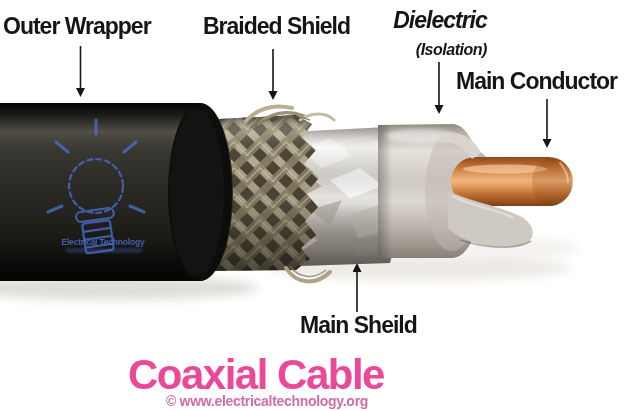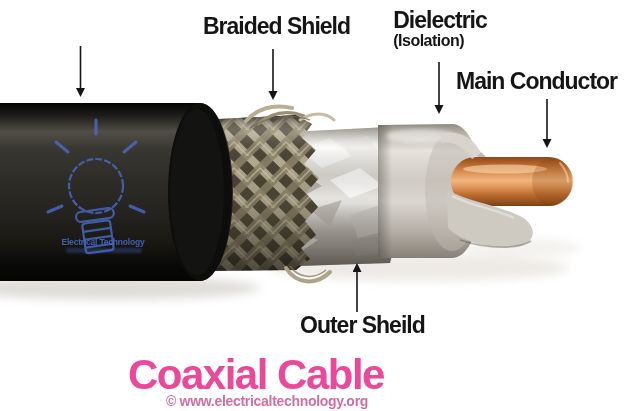--- a/index.html
+++ b/index.html
@@ -15,22 +15,22 @@
     font-family:"Liberation Sans",sans-serif;
     overflow:hidden;
   }
   .stage svg{position:absolute;left:0;top:0;}
   .lbl{
     position:absolute;
     font-weight:700;color:var(--ink);
     font-size:23px;letter-spacing:-1px;line-height:1.04;
     white-space:nowrap;
   }
-  .lbl-center{transform:translateX(-50%);text-align:left;}
-  .lbl-sub{font-size:16px;letter-spacing:-0.5px;font-weight:700;margin-top:0;}
+  .lbl-center{transform:translateX(-50%);text-align:right;font-style:italic;}
+  .lbl-sub{font-size:16px;letter-spacing:-0.5px;font-weight:700;margin-top:9px;}
   .l-ow{left:3px;top:15px;}
   .l-bs{left:203px;top:15px;}
   .l-di{left:440px;top:9px;}
   .l-mc{left:456px;top:70px;}
   .l-fs{left:300px;top:314px;}
   .title{
     position:absolute;left:128px;top:351px;
     font-weight:700;color:#ec4899;
     font-size:42px;letter-spacing:-1.5px;white-space:nowrap;
   }
@@ -220,29 +220,30 @@
 
     <g stroke="var(--ink)" stroke-width="1.6">
       <line x1="80.5" y1="46" x2="80.5" y2="89" marker-end="url(#ah)"></line>
       <line x1="273" y1="49" x2="273" y2="92" marker-end="url(#ah)"></line>
       <line x1="439" y1="62" x2="439" y2="106" marker-end="url(#ah)"></line>
       <line x1="547" y1="99" x2="547" y2="140" marker-end="url(#ah)"></line>
       <line x1="357" y1="312" x2="357" y2="271" marker-end="url(#ah)"></line>
     </g>
   </svg>
 
+  <div class="lbl l-ow">Outer Wrapper</div>
 
   <div class="lbl l-bs">Braided Shield</div>
 
   <div class="lbl l-di lbl-center">
     <div>Dielectric</div>
     <div class="lbl-sub">(Isolation)</div>
   </div>
 
   <div class="lbl l-mc">Main Conductor</div>
 
-  <div class="lbl l-fs">Outer Sheild</div>
+  <div class="lbl l-fs">Main Sheild</div>
 
   <div class="title">Coaxial Cable</div>
 
   <div class="watermark">© www.electricaltechnology.org</div>
 
 </div>
 
 </body></html>

